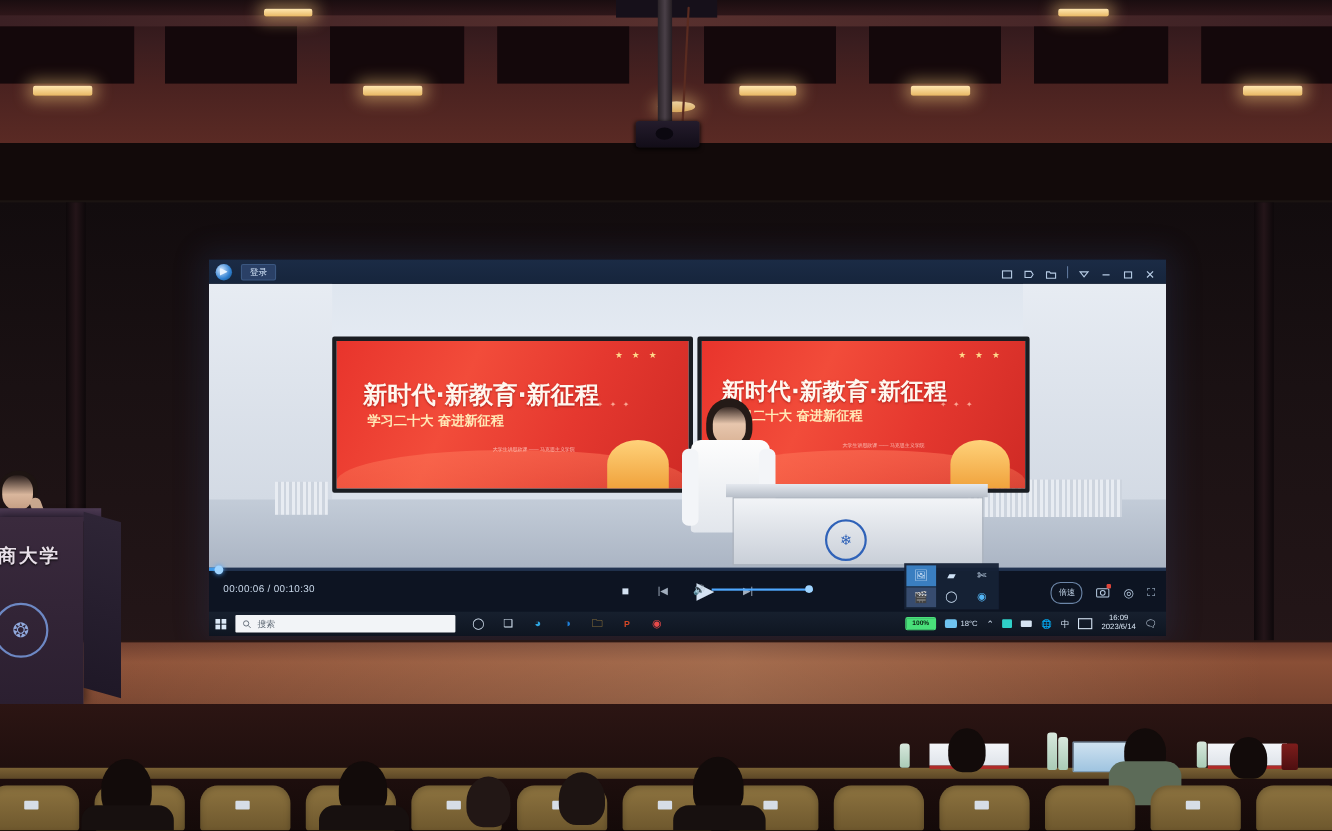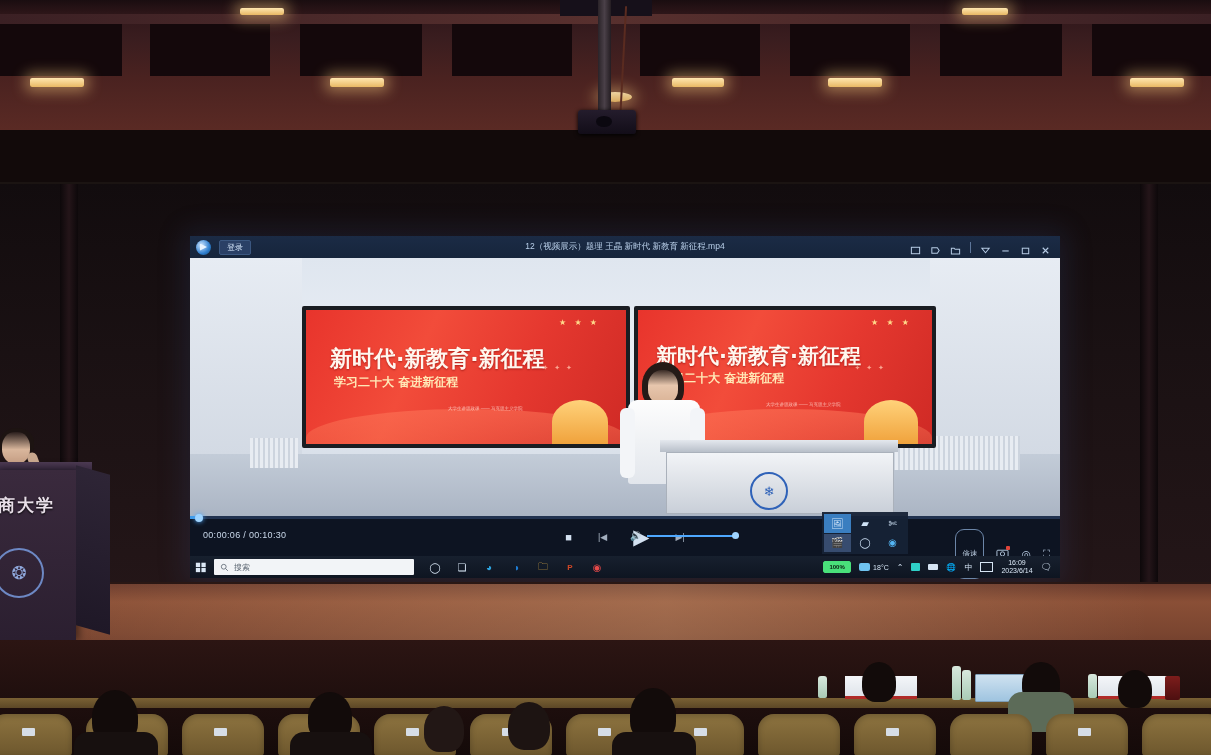--- a/index.html
+++ b/index.html
@@ -114,21 +114,21 @@
   .mp-prog-fill{position:absolute;left:0;top:0;height:3px;background:#3f9ae8;}
   .mp-prog-knob{position:absolute;top:-2.5px;width:8px;height:8px;border-radius:50%;
                  background:#9fd4ff;box-shadow:0 0 5px #4ea8ff;}
   .mp-time{position:absolute;left:13px;top:12px;font-size:9px;color:#c9d8ea;letter-spacing:.3px;}
   .mp-center{position:absolute;left:50%;top:7px;transform:translateX(-50%);
              display:flex;align-items:center;gap:26px;color:#d4e2f2;}
   .mp-left-vol{position:absolute;left:440px;top:13px;display:flex;align-items:center;gap:6px;}
   .vol-track{width:92px;height:2px;background:#2f5f94;position:relative;}
   .vol-knob{position:absolute;right:0;top:-3px;width:7px;height:7px;border-radius:50%;background:#9fd4ff;}
   .mp-right{position:absolute;right:10px;top:11px;display:flex;align-items:center;gap:12px;color:#b9cde3;}
-  .speed-pill{font-size:7.5px;border:1px solid #6c86a8;border-radius:9px;padding:19px 6px;color:#c6d8ec;}
+  .speed-pill{font-size:7.5px;border:1px solid #6c86a8;border-radius:9px;padding:4px 6px;color:#c6d8ec;}
   .tool-grid{position:absolute;left:632px;top:-6px;width:86px;height:42px;
              background:rgba(22,34,54,.95);display:grid;grid-template-columns:repeat(3,1fr);
              grid-template-rows:repeat(2,1fr);gap:1px;padding:2px;box-sizing:border-box;}
   .tool-cell{display:flex;align-items:center;justify-content:center;font-size:10px;color:#cfe2f6;}
   .tool-cell.sel{background:rgba(90,120,170,.5);}
 
   
   .taskbar{position:absolute;left:0;top:320px;width:870px;height:22px;
            background:linear-gradient(180deg,#17202e,#0e1521);display:flex;align-items:center;}
   .tb-start{width:22px;height:22px;display:flex;align-items:center;justify-content:center;}
@@ -230,21 +230,20 @@
 
   <div class="wall"></div>
   <div class="wall-col" style="left:60px;"></div>
   <div class="wall-col" style="left:1140px;"></div>
 
   <div class="screen">
 
     <div class="mp-title">
       <div class="mp-logo"></div>
       <div class="mp-login">登录</div>
-      <div class="mp-filename">12（视频展示）题理 王晶 新时代 新教育 新征程.mp4</div>
       <div class="mp-winbtns">
         <span class="wb">
           <svg viewBox="0 0 12 12" width="11" height="11">
               <rect x="1.5" y="2.5" width="9" height="7" fill="none" stroke="#b6cbe4" stroke-width="1.1"></rect>
             </svg>
         </span>
         <span class="wb">
           <svg viewBox="0 0 12 12" width="11" height="11">
               <path d="M2 3h6l2 3-2 3H2z" fill="none" stroke="#b6cbe4" stroke-width="1.1"></path>
             </svg>

